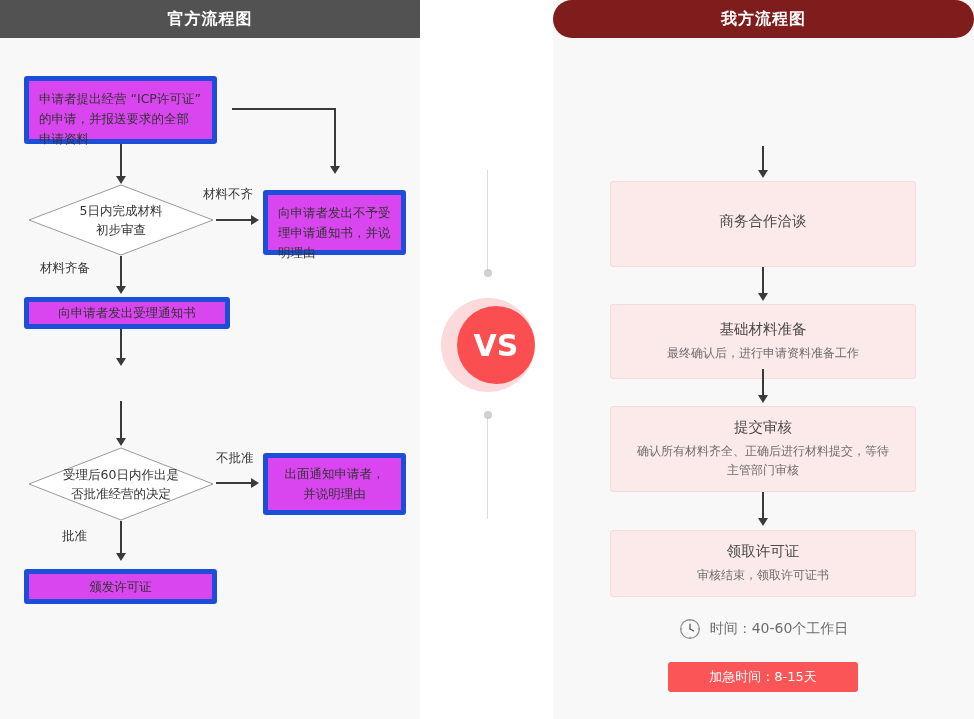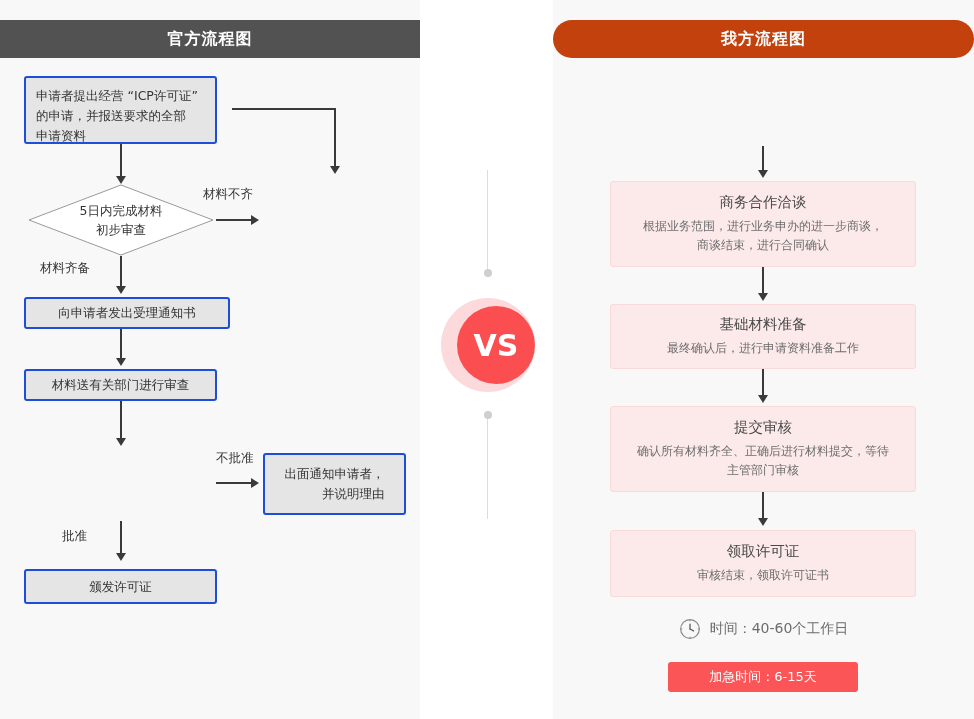--- a/index.html
+++ b/index.html
@@ -11,28 +11,28 @@
   }
   .page { position: relative; width: 974px; height: 719px; background: #ffffff; }
 
   
   .panel-left  { position:absolute; left:0;   top:0; width:420px; height:719px; background:#f8f8f8; }
   .panel-right { position:absolute; left:553px; top:0; width:421px; height:719px; background:#f8f8f8; }
 
   .panel-head {
     position:absolute; left:0; top:0; width:100%; height:38px;
     display:flex; align-items:center; justify-content:center;
-    color:#ffffff; font-size:16px; font-weight:bold; letter-spacing:1px;margin-top:20px;
+    color:#ffffff; font-size:16px; font-weight:bold; letter-spacing:1px;
   }
   .head-dark { background:#525252; }
-  .head-red  { background:#c2410c;border-radius:19px; }
+  .head-red  { background:#7f1d1d;border-radius:19px; }
 
   
   .fc-box {
-    position:absolute; background:#e5e5e5; border:2px solid #1d4ed8; border-radius:3px;
+    position:absolute; background:#d946ef; border:5px solid #1d4ed8; border-radius:3px;
     color:#333333; font-size:12.5px; line-height:20px;
   }
   .fc-box.pad { padding:8px 10px; }
   .fc-box.center {
     display:flex; align-items:center; justify-content:center; text-align:center;
   }
 
   .fc-diamond { position:absolute; }
   .fc-diamond svg { display:block; }
   .fc-diamond .dtext {
@@ -130,47 +130,56 @@
       </svg>
       <div class="dtext" style="white-space:pre-line;">5日内完成材料
 初步审查</div>
     </div>
 
     <div class="edge-label" style="left:203px; top:186px;">材料不齐</div>
 
     <div class="conn h" style="left:216px; top:219px; width:37px;"></div>
     <div class="arrow-r" style="left:251px; top:215px;"></div>
 
+    <div class="fc-box pad" style="left:263px; top:190px; width:143px; height:65px;">
+      <span style="white-space:pre-line;">向申请者发出不予受
+理申请通知书，并说
+明理由</span>
+    </div>
 
     <div class="edge-label" style="left:40px; top:260px;">材料齐备</div>
 
     <div class="conn v" style="left:120px; top:256px; height:31px;"></div>
     <div class="arrow-d" style="left:116px; top:286px;"></div>
 
     <div class="fc-box center" style="left:24px; top:297px; width:206px; height:32px;">
       <span>向申请者发出受理通知书</span>
     </div>
 
     <div class="conn v" style="left:120px; top:329px; height:31px;"></div>
     <div class="arrow-d" style="left:116px; top:358px;"></div>
 
-    <div class="fc-box center" style="left:24px; top:369px; width:193px; height:32px;">
-      <span>材料送有关部门进行审查</span>
-    </div>
 
     <div class="conn v" style="left:120px; top:401px; height:40px;"></div>
     <div class="arrow-d" style="left:116px; top:438px;"></div>
 
+    <div class="fc-diamond" style="left:28px; top:447px; width:186px; height:74px;">
+      <svg width="186" height="74" viewBox="0 0 186 74">
+        <polygon points="93,1 185,37 93,73 1,37" fill="#ffffff" stroke="#9a9a9a" stroke-width="1"></polygon>
+      </svg>
+      <div class="dtext" style="white-space:pre-line;">受理后60日内作出是
+否批准经营的决定</div>
+    </div>
 
     <div class="edge-label" style="left:216px; top:450px;">不批准</div>
 
     <div class="conn h" style="left:216px; top:482px; width:37px;"></div>
     <div class="arrow-r" style="left:251px; top:478px;"></div>
 
-    <div class="fc-box center" style="left:263px; top:453px; width:143px; height:62px;text-align:right;">
+    <div class="fc-box center" style="left:263px; top:453px; width:143px; height:62px;">
       <span style="white-space:pre-line;">出面通知申请者，
 并说明理由</span>
     </div>
 
     <div class="edge-label" style="left:62px; top:528px;">批准</div>
 
     <div class="conn v" style="left:120px; top:521px; height:34px;"></div>
     <div class="arrow-d" style="left:116px; top:553px;"></div>
 
     <div class="fc-box center" style="left:24px; top:569px; width:193px; height:35px;">
@@ -190,27 +199,25 @@
 
   <div class="panel-right">
     <div class="panel-head head-red">我方流程图</div>
   </div>
 
   <div class="r-conn" style="top:146px; height:26px;"></div>
   <div class="r-arrow" style="top:170px;"></div>
 
   <div class="step" style="top:181px; height:86px;">
     <div class="step-title">商务合作洽谈</div>
-    <div class="step-desc" style="white-space:pre-line;">根据业务范围，进行业务申办的进一步商谈，
-商谈结束，进行合同确认</div>
   </div>
   <div class="r-conn" style="top:267px; height:28px;"></div>
   <div class="r-arrow" style="top:293px;"></div>
 
-  <div class="step" style="top:304px; height:65px;">
+  <div class="step" style="top:304px; height:75px;">
     <div class="step-title">基础材料准备</div>
     <div class="step-desc" style="white-space:pre-line;">最终确认后，进行申请资料准备工作</div>
   </div>
   <div class="r-conn" style="top:369px; height:28px;"></div>
   <div class="r-arrow" style="top:395px;"></div>
 
   <div class="step" style="top:406px; height:86px;">
     <div class="step-title">提交审核</div>
     <div class="step-desc" style="white-space:pre-line;">确认所有材料齐全、正确后进行材料提交，等待
 主管部门审核</div>
@@ -229,15 +236,15 @@
       <line x1="12" y1="12" x2="12" y2="6.6" stroke="#5c5c5c" stroke-width="1.4" stroke-linecap="round"></line>
       <line x1="12" y1="12" x2="15.8" y2="14" stroke="#5c5c5c" stroke-width="1.4" stroke-linecap="round"></line>
       <line x1="12" y1="1.9" x2="12" y2="3.5" stroke="#8a8a8a" stroke-width="1.1"></line>
       <line x1="12" y1="20.5" x2="12" y2="22.1" stroke="#8a8a8a" stroke-width="1.1"></line>
       <line x1="1.9" y1="12" x2="3.5" y2="12" stroke="#8a8a8a" stroke-width="1.1"></line>
       <line x1="20.5" y1="12" x2="22.1" y2="12" stroke="#8a8a8a" stroke-width="1.1"></line>
     </svg>
     <span class="time-text">时间：40-60个工作日</span>
   </div>
 
-  <div class="urgent-btn">加急时间：6-15天</div>
+  <div class="urgent-btn">加急时间：8-15天</div>
 
 </div>
 
 </body></html>

